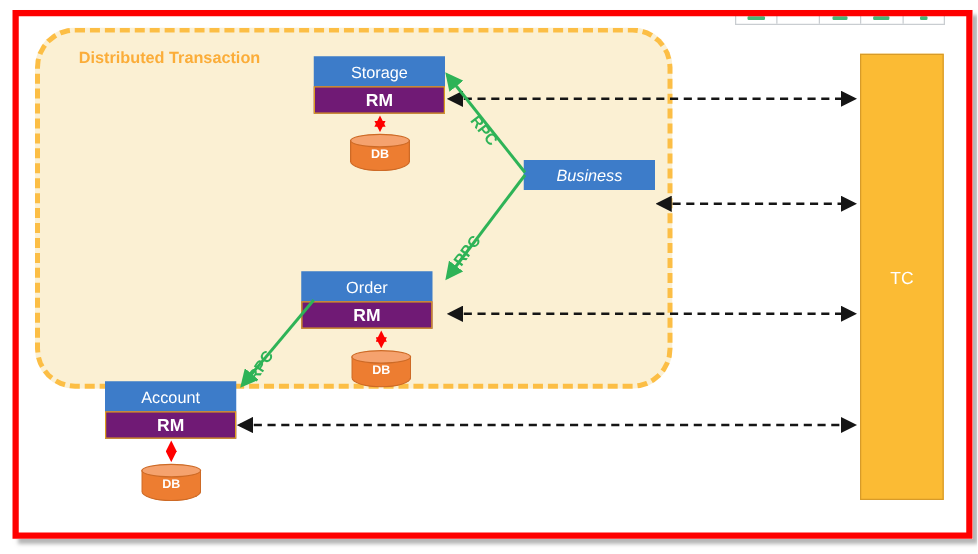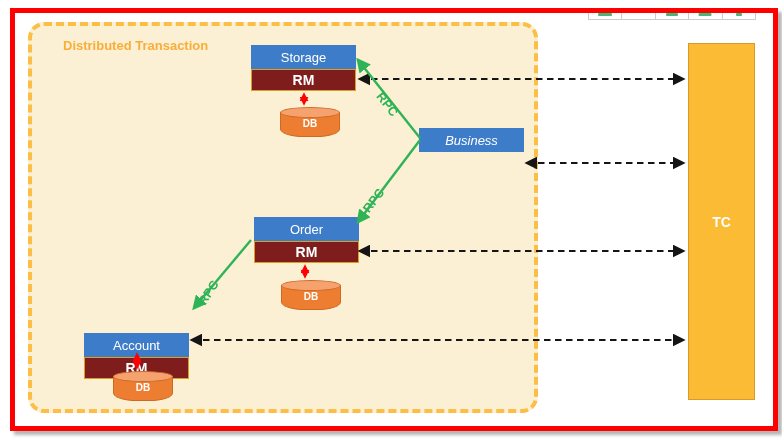--- a/index.html
+++ b/index.html
@@ -7,54 +7,54 @@
 
   
   .partial-table{position:absolute;left:588px;top:11px;width:168px;height:9px;
     background:#ffffff;border:1px solid #c9cdd1;box-sizing:border-box;display:flex;z-index:1;}
   .pt-cell{flex:1 1 0;position:relative;border-right:1px solid #c9cdd1;}
   .pt-cell:last-child{border-right:none;}
   .pt-mark{position:absolute;top:1px;left:50%;transform:translateX(-50%);height:3px;
     background:#45b878;border-radius:1px;}
 
   
-  .dt-container{position:absolute;left:28px;top:22px;width:510px;height:391px;box-sizing:border-box;
-    background:#fbf0d3;border:4px dashed #fcbe45;border-radius:16px;z-index:1;}
+  .dt-container{position:absolute;left:28px;top:22px;width:510px;height:289px;box-sizing:border-box;
+    background:#fbf0d3;border:4px dashed #fcbe45;border-radius:32px;z-index:1;}
   .dt-label{position:absolute;left:31px;top:12px;font-size:13px;font-weight:bold;color:#fbad39;}
 
   
   .service{position:absolute;width:105px;z-index:2;}
   .svc-name{height:24px;background:#3d7cc9;color:#ffffff;font-size:13px;
     display:flex;align-items:center;justify-content:center;}
-  .svc-role{height:22px;background:#7f1d1d;border:1px solid #dc9f1f;box-sizing:border-box;
+  .svc-role{height:22px;background:#701a75;border:1px solid #dc9f1f;box-sizing:border-box;
     color:#ffffff;font-size:14px;font-weight:bold;
     display:flex;align-items:center;justify-content:center;}
   .svc-storage{left:251px;top:45px;}
   .svc-business{left:419px;top:128px;font-style:italic;}
-  .svc-order{left:254px;top:217px;}
-  .svc-account{left:84px;top:305px;margin-top:28px;}
+  .svc-order{left:241px;top:217px;}
+  .svc-account{left:84px;top:305px;}
 
   
-  .db{position:absolute;width:48px;height:30px;z-index:2;padding-left:12px;}
+  .db{position:absolute;width:48px;height:30px;z-index:2;}
   .db-body{position:absolute;left:0;top:5px;width:100%;height:25px;background:#ed7d31;
     border:1.6px solid #cd6a26;border-top:none;box-sizing:border-box;
     border-radius:0 0 24px 24px / 0 0 8px 8px;}
   .db-top{position:absolute;left:0;top:0;width:100%;height:11px;background:#f5a26e;
     border:1.6px solid #cd6a26;border-radius:50%;box-sizing:border-box;}
   .db-label{position:absolute;left:0;top:11px;width:100%;text-align:center;color:#ffffff;
     font-weight:bold;font-size:10px;z-index:3;}
   .db-storage{left:280px;top:107px;}
   .db-order{left:281px;top:280px;}
   .db-account{left:113px;top:371px;}
 
   
   .tc{position:absolute;left:688px;top:43px;width:67px;height:357px;background:#fbbb34;
     border:1px solid #d79b29;box-sizing:border-box;z-index:2;
     display:flex;align-items:center;justify-content:center;
-    color:#ffffff;font-weight:bold;font-size:14px;}
+    color:#ffffff;font-weight:normal;font-size:14px;}
 
   
   .connectors{position:absolute;left:0;top:0;z-index:4;pointer-events:none;}
   .rpc-text{fill:#2eb357;font-size:12.5px;font-weight:bold;font-family:"Liberation Sans",sans-serif;}
 
   
   .frame{position:absolute;left:10px;top:8px;width:758px;height:413px;border:5px solid #fe0000;
     box-sizing:content-box;box-shadow:4px 4px 3px rgba(110,110,110,0.5);z-index:6;pointer-events:none;}
 </style>
 </head>

